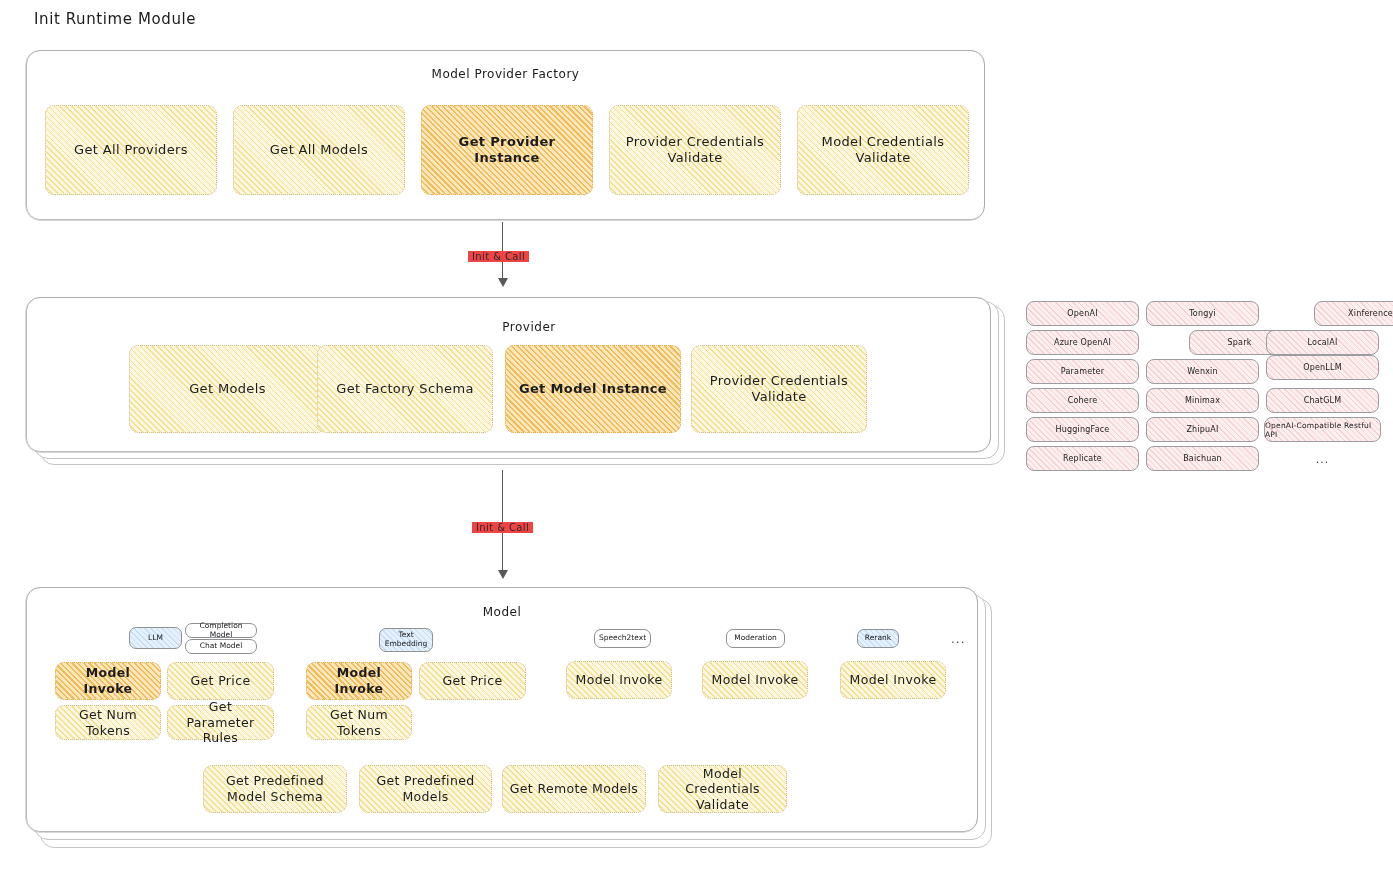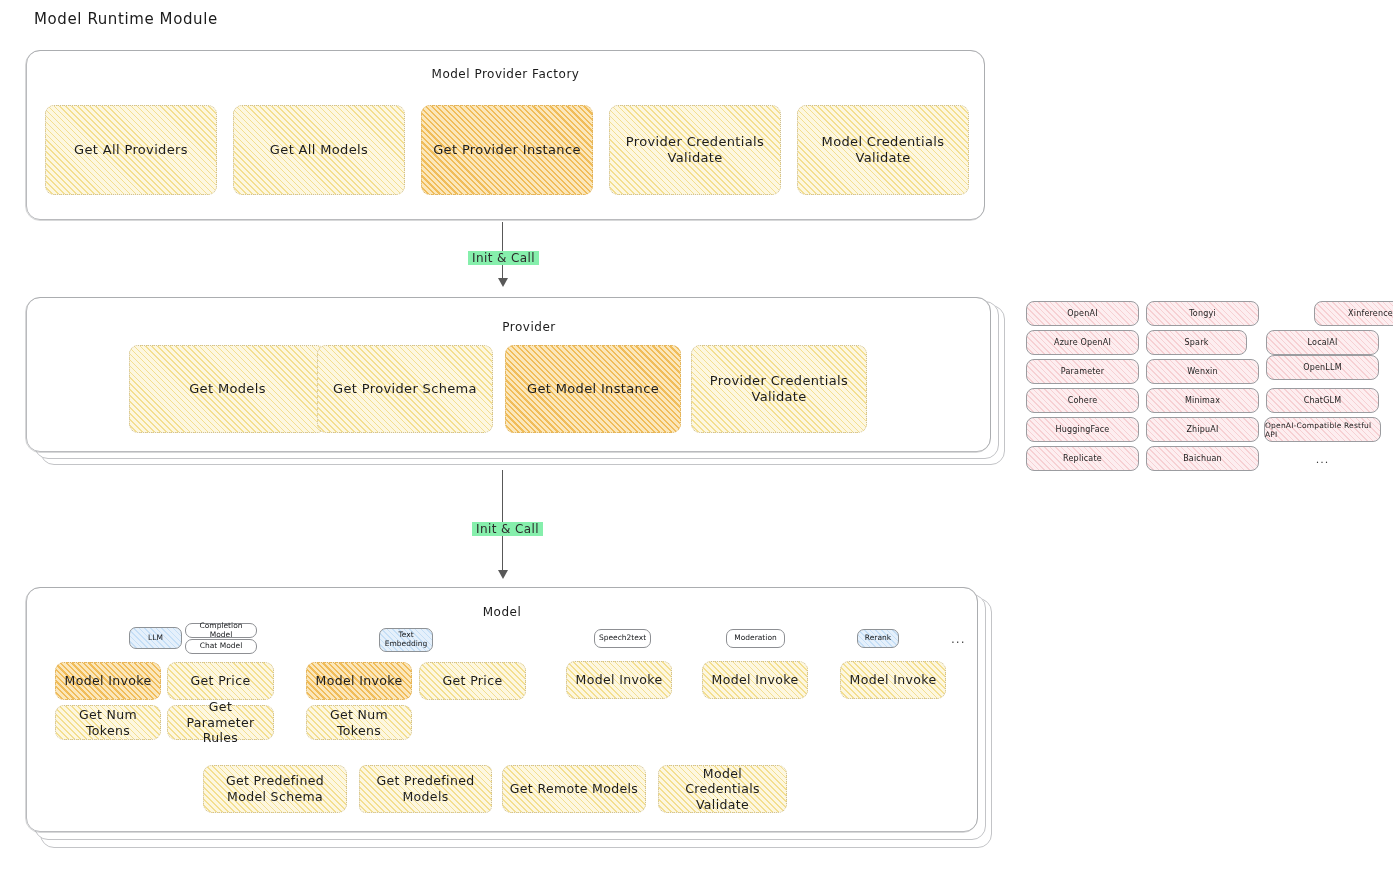--- a/index.html
+++ b/index.html
@@ -66,20 +66,21 @@
         rgba(243,221,140,.95) 0px, rgba(243,221,140,.95) 1.1px,
         rgba(255,255,255,0) 1.1px, rgba(255,255,255,0) 4.2px);
   }
   .node.hl{
     border-color:#dcb15f;
     background-color:#fbe7bb;
     background-image:
       repeating-linear-gradient(45deg,
         rgba(240,186,84,.95) 0px, rgba(240,186,84,.95) 1.5px,
         rgba(255,255,255,0) 1.5px, rgba(255,255,255,0) 4px);
+    font-weight: bold;
   }
   .node.sm{font-size:12.5px;}
 
   
   .chip{
     position:absolute;box-sizing:border-box;
     border:1.2px solid #9b9ca0;
     border-radius:8px;
     display:flex;align-items:center;justify-content:center;
     font-size:8px;color:#1c1c1c;letter-spacing:.2px;
@@ -113,31 +114,31 @@
         rgba(255,255,255,0) 1px, rgba(255,255,255,0) 4px);
     border-color:#8e9296;
   }
 
   
   .arrow-line{position:absolute;width:1.4px;background:#585858;}
   .arrow-head{position:absolute;width:0;height:0;
     border-left:5px solid transparent;border-right:5px solid transparent;
     border-top:9px solid #585858;}
   .arrow-label{
-    position:absolute;font-size:12px;color:#2b2b2b;letter-spacing:.4px;
-    background:#86efac;padding:0 4px;white-space:nowrap;
+    position:absolute;font-size:10px;color:#2b2b2b;letter-spacing:.4px;
+    background:#ef4444;padding:0 4px;white-space:nowrap;
   }
   .dots{position:absolute;font-size:12px;color:#4a4a4a;letter-spacing:1px;}
 </style>
 </head>
 <body>
 
 <div class="stage">
 
-  <div id="page-title" class="hw">Model Runtime Module</div>
+  <div id="page-title" class="hw">Init Runtime Module</div>
 
   <div class="panel" style="left:26px;top:50px;width:959px;height:170px;">
     <div class="panel-title hw">Model Provider Factory</div>
   </div>
 
   <div class="node hw" style="left:45px;top:105px;width:172px;height:90px;">Get All Providers</div>
   <div class="node hw" style="left:233px;top:105px;width:172px;height:90px;">Get All Models</div>
   <div class="node hw hl" style="left:421px;top:105px;width:172px;height:90px;">Get Provider Instance</div>
   <div class="node hw" style="left:609px;top:105px;width:172px;height:90px;">Provider Credentials Validate</div>
   <div class="node hw" style="left:797px;top:105px;width:172px;height:90px;">Model Credentials Validate</div>
@@ -146,33 +147,33 @@
   <div class="arrow-head" style="left:498px;top:278px;"></div>
   <div class="arrow-label hw" style="left:468px;top:251px;">Init &amp; Call</div>
 
   <div class="stack" style="left:40px;top:305px;width:965px;height:160px;"></div>
   <div class="stack" style="left:34px;top:301px;width:965px;height:158px;"></div>
   <div class="panel" style="left:26px;top:297px;width:965px;height:155px;">
     <div class="panel-title hw" style="top:22px;padding-left:41px;">Provider</div>
   </div>
 
   <div class="node hw" style="left:129px;top:345px;width:197px;height:88px;">Get Models</div>
-  <div class="node hw" style="left:317px;top:345px;width:176px;height:88px;">Get Provider Schema</div>
+  <div class="node hw" style="left:317px;top:345px;width:176px;height:88px;">Get Factory Schema</div>
   <div class="node hw hl" style="left:505px;top:345px;width:176px;height:88px;">Get Model Instance</div>
   <div class="node hw" style="left:691px;top:345px;width:176px;height:88px;">Provider Credentials Validate</div>
 
   <div class="chip hw" style="left:1026px;top:301px;width:113px;height:25px;">OpenAI</div>
   <div class="chip hw" style="left:1026px;top:330px;width:113px;height:25px;">Azure OpenAI</div>
   <div class="chip hw" style="left:1026px;top:359px;width:113px;height:25px;">Parameter</div>
   <div class="chip hw" style="left:1026px;top:388px;width:113px;height:25px;">Cohere</div>
   <div class="chip hw" style="left:1026px;top:417px;width:113px;height:25px;">HuggingFace</div>
   <div class="chip hw" style="left:1026px;top:446px;width:113px;height:25px;">Replicate</div>
 
   <div class="chip hw" style="left:1146px;top:301px;width:113px;height:25px;">Tongyi</div>
-  <div class="chip hw" style="left:1146px;top:330px;width:101px;height:25px;text-align:center;">Spark</div>
+  <div class="chip hw" style="left:1189px;top:330px;width:101px;height:25px;text-align:center;">Spark</div>
   <div class="chip hw" style="left:1146px;top:359px;width:113px;height:25px;">Wenxin</div>
   <div class="chip hw" style="left:1146px;top:388px;width:113px;height:25px;">Minimax</div>
   <div class="chip hw" style="left:1146px;top:417px;width:113px;height:25px;">ZhipuAI</div>
   <div class="chip hw" style="left:1146px;top:446px;width:113px;height:25px;">Baichuan</div>
 
   <div class="chip hw" style="left:1266px;top:301px;width:113px;height:25px;margin-left:48px;">Xinference</div>
   <div class="chip hw" style="left:1266px;top:330px;width:113px;height:25px;">LocalAI</div>
   <div class="chip hw" style="left:1266px;top:355px;width:113px;height:25px;">OpenLLM</div>
   <div class="chip hw" style="left:1266px;top:388px;width:113px;height:25px;">ChatGLM</div>
   <div class="chip hw" style="left:1264px;top:417px;width:117px;height:25px;font-size:7.5px;">OpenAI-Compatible Restful API</div>
@@ -207,17 +208,17 @@
   <div class="node hw sm" style="left:419px;top:662px;width:107px;height:38px;">Get Price</div>
   <div class="node hw sm" style="left:306px;top:705px;width:106px;height:35px;">Get Num Tokens</div>
 
   <div class="node hw sm" style="left:566px;top:661px;width:106px;height:38px;">Model Invoke</div>
 
   <div class="node hw sm" style="left:702px;top:661px;width:106px;height:38px;">Model Invoke</div>
 
   <div class="node hw sm" style="left:840px;top:661px;width:106px;height:38px;">Model Invoke</div>
 
   <div class="node hw sm" style="left:203px;top:765px;width:144px;height:48px;">Get Predefined Model Schema</div>
-  <div class="node hw sm" style="left:359px;top:765px;width:133px;height:48px;border-radius:7px;">Get Predefined Models</div>
+  <div class="node hw sm" style="left:359px;top:765px;width:133px;height:48px;">Get Predefined Models</div>
   <div class="node hw sm" style="left:502px;top:765px;width:144px;height:48px;">Get Remote Models</div>
   <div class="node hw sm" style="left:658px;top:765px;width:129px;height:48px;">Model Credentials Validate</div>
 
 </div>
 
 </body></html>

